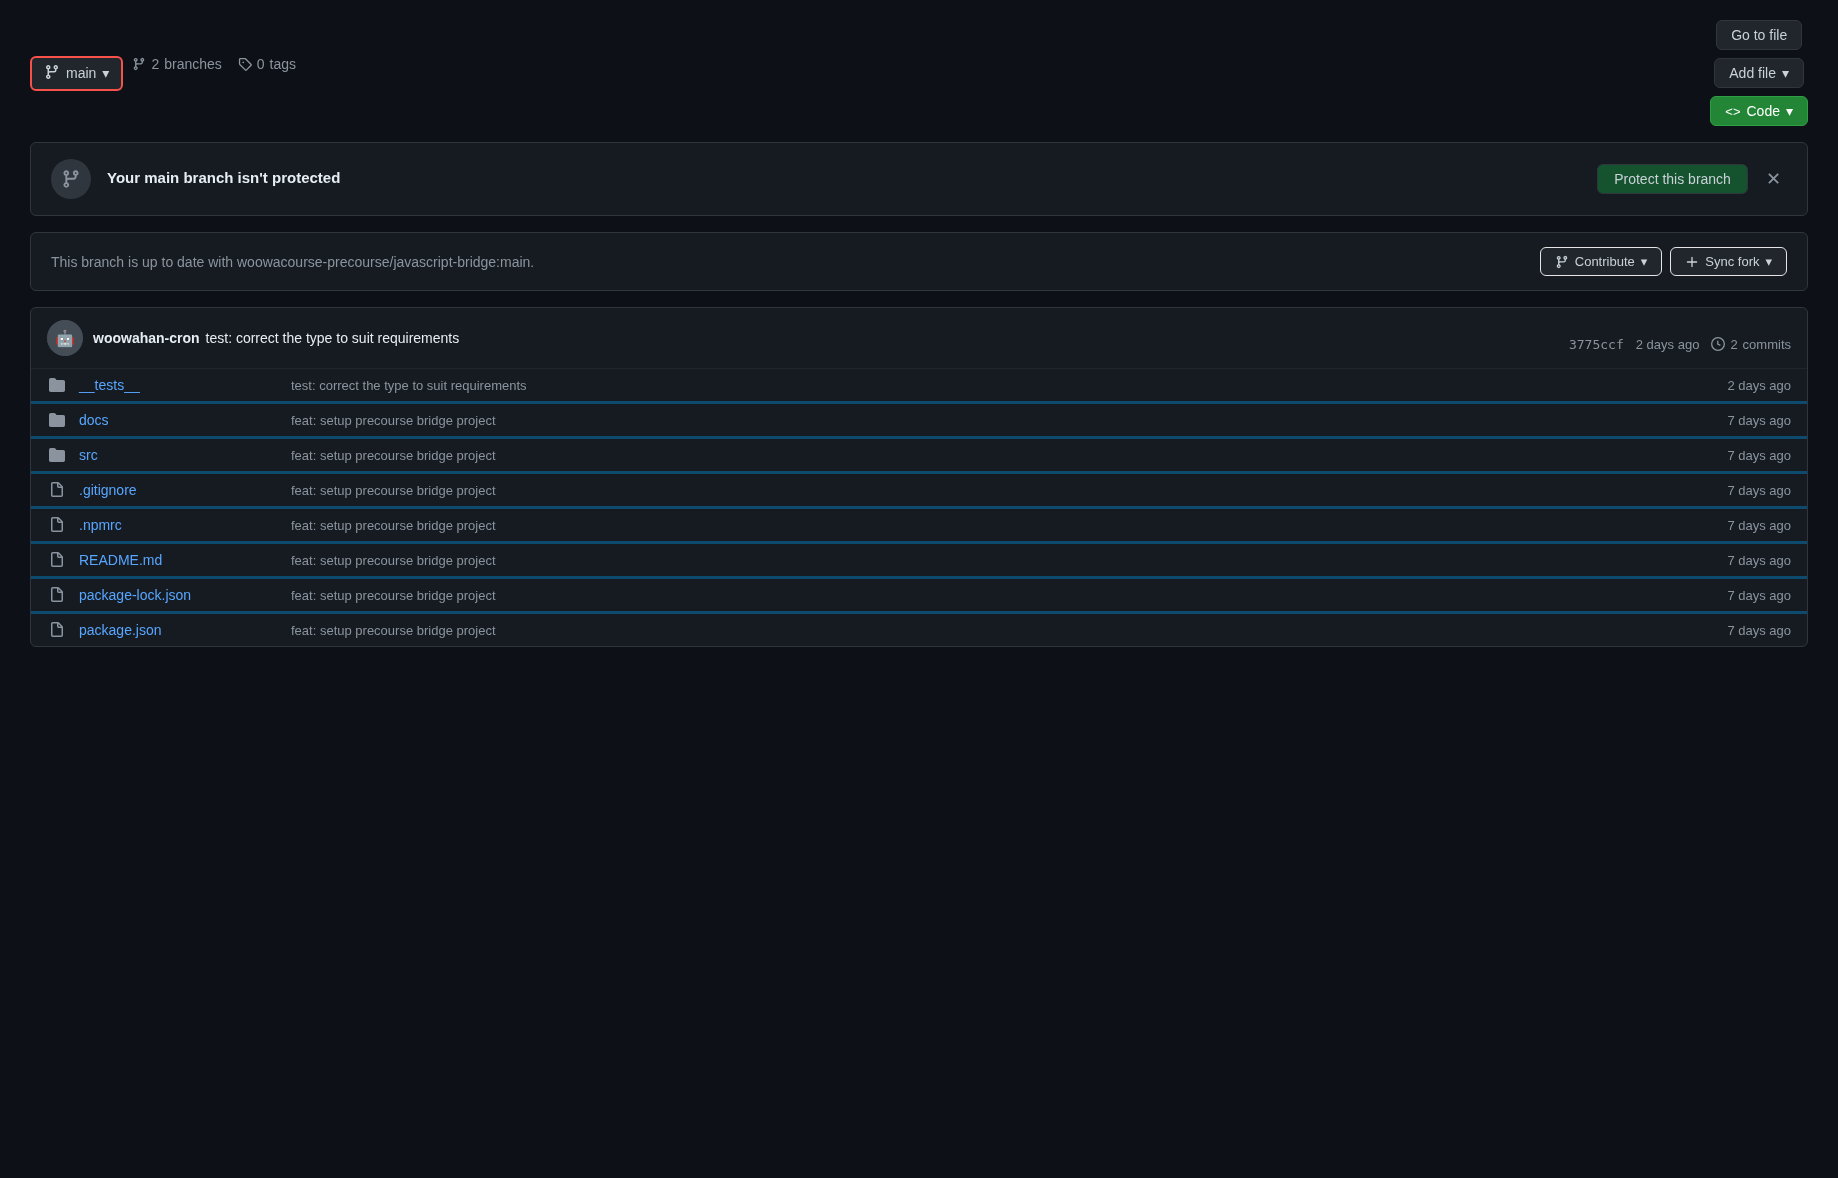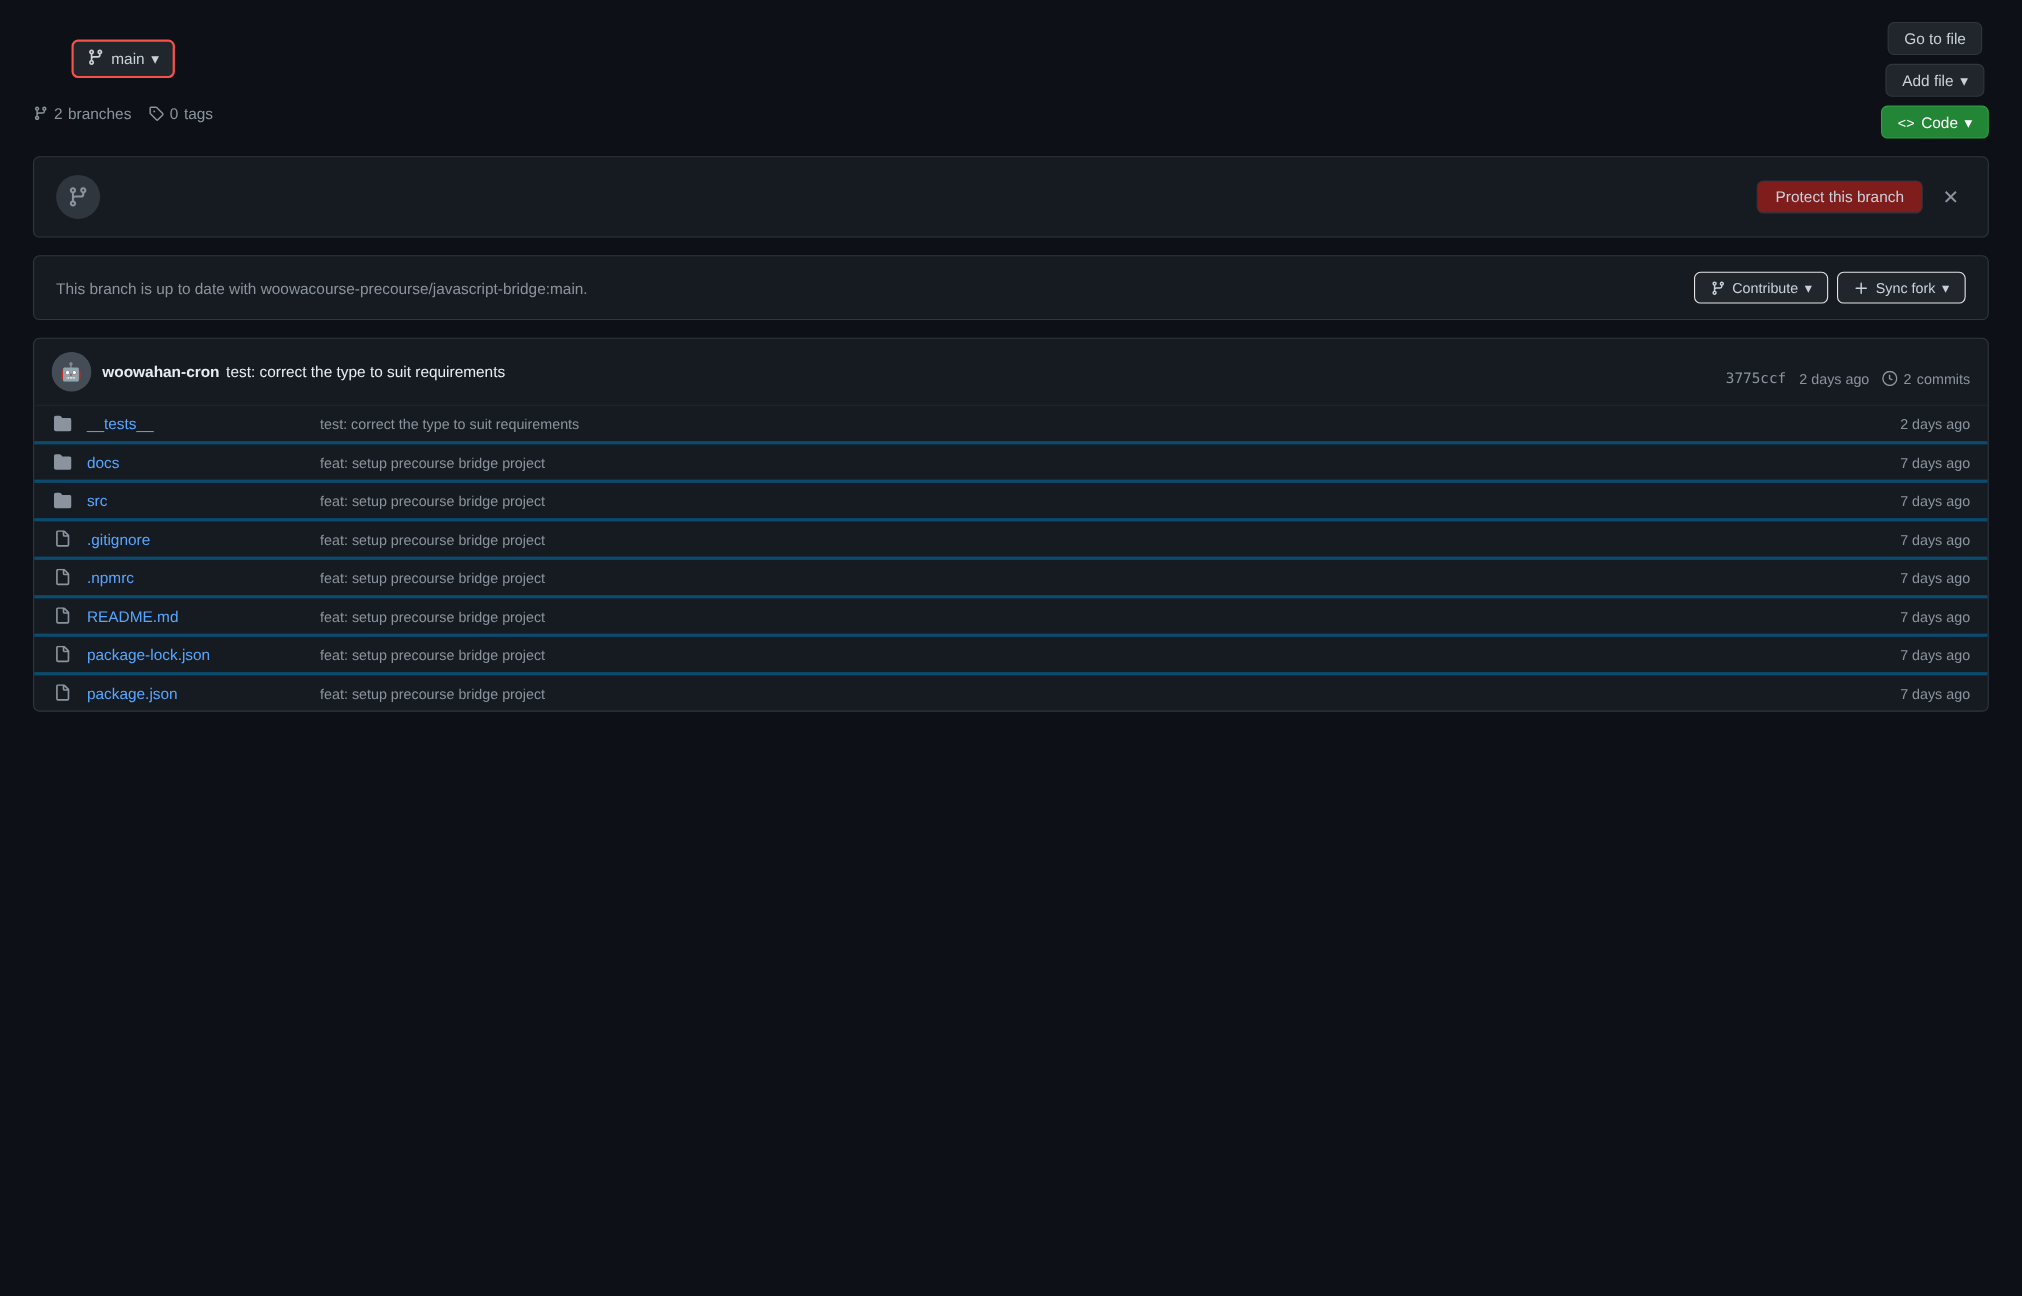--- a/index.html
+++ b/index.html
@@ -14,23 +14,22 @@
 
     
     .toolbar {
       display: flex;
       align-items: center;
       justify-content: space-between;
       margin-bottom: 16px;
     }
     .toolbar-left {
       display: flex;
-      align-items: center;
-      gap: 24px;
-      flex-direction: column;
+      align-items: flex-start;
+      gap: 9px;
     }
     .branch-selector {
       display: flex;
       align-items: center;
       gap: 6px;
       background: #21262d;
       border: 2px solid #f85149;
       border-radius: 6px;
       padding: 6px 12px;
       cursor: pointer;
@@ -119,21 +118,21 @@
     }
     .banner-right {
       display: flex;
       align-items: center;
       gap: 12px;
     }
     .btn-protect {
       padding: 6px 16px;
       border-radius: 6px;
       border: 1px solid #30363d;
-      background: #7f1d1d;
+      background: #14532d;
       color: #c9d1d9;
       font-size: 14px;
       cursor: pointer;
       font-weight: 500;
       white-space: nowrap;
     }
     .close-btn {
       background: none;
       border: none;
       color: #8b949e;
@@ -332,20 +331,21 @@
 </div>
 
 <div class="banner">
   <div class="banner-left">
     <div class="banner-icon-wrap">
       <svg width="20" height="20" viewBox="0 0 16 16" fill="#8b949e">
           <path fill-rule="evenodd" d="M11.75 2.5a.75.75 0 100 1.5.75.75 0 000-1.5zm-2.25.75a2.25 2.25 0 113 2.122V6A2.5 2.5 0 0110 8.5H6a1 1 0 00-1 1v1.128a2.251 2.251 0 11-1.5 0V5.372a2.25 2.25 0 111.5 0v1.836A2.492 2.492 0 016 7h4a1 1 0 001-1v-.628A2.25 2.25 0 019.5 3.25zM4.25 12a.75.75 0 100 1.5.75.75 0 000-1.5zM3.5 3.25a.75.75 0 111.5 0 .75.75 0 01-1.5 0z"></path>
         </svg>
     </div>
     <div class="banner-text">
+      <h3>Your main branch isn't protected</h3>
     </div>
   </div>
   <div class="banner-right">
     <button class="btn-protect">
       <span>Protect this branch</span>
     </button>
     <button class="close-btn">
       <span>✕</span>
     </button>
   </div>

